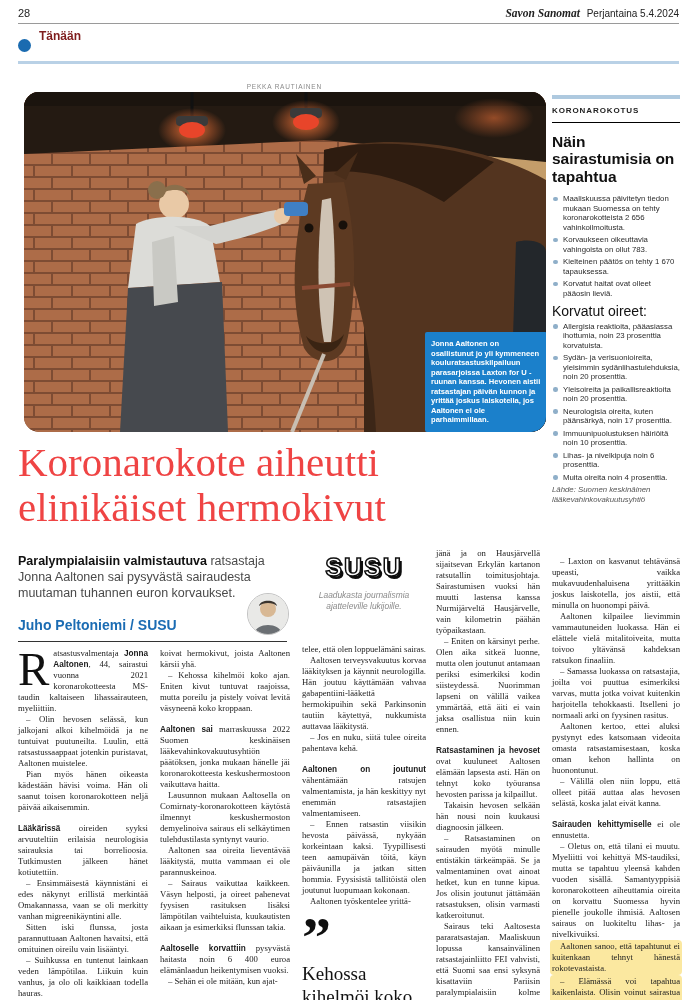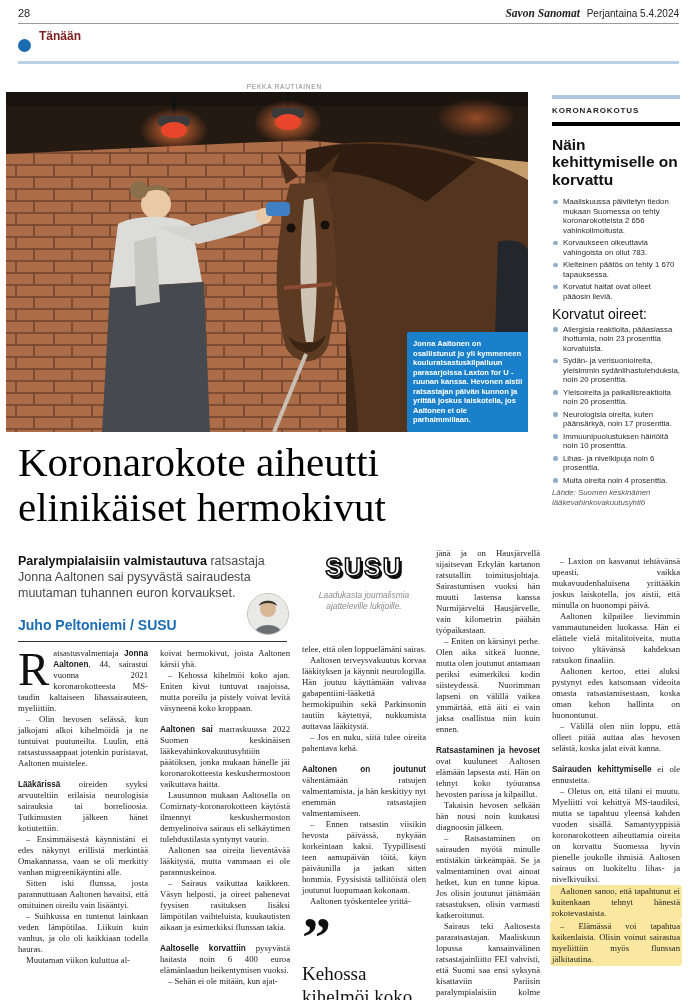--- a/index.html
+++ b/index.html
@@ -10,41 +10,41 @@
   .hdr-right{position:absolute;right:18px;top:7px;font-size:10px;color:#222;white-space:nowrap;}
   .hdr-mast{font-family:"Liberation Serif",serif;font-weight:bold;font-style:italic;font-size:11.5px;padding-left:12px;}
   .hdr-date{font-size:10px;margin-left:4px;}
   .hdr-rule{position:absolute;left:18px;right:18px;top:23px;height:1px;background:#9a9a9a;}
   .section-dot{position:absolute;left:18px;top:39px;width:13px;height:13px;border-radius:50%;background:#1a6bb0;}
   .section-title{position:absolute;left:39px;top:29px;font-size:12px;font-weight:bold;color:#7f1d1d;}
   .section-rule{position:absolute;left:18px;right:18px;top:61px;height:3px;background:#b9d1e6;}
   
   .photo-credit{position:absolute;left:18px;top:83px;width:304px;text-align:right;
                 font-size:6.5px;letter-spacing:.8px;color:#8a8a8a;}
-  figure.photo{position:absolute;left:6px;top:92px;width:522px;height:340px;margin:0;
-               background:#7e4c33;overflow:hidden;}
+  figure.photo{position:absolute;left:24px;top:92px;width:522px;height:340px;margin:0;
+               background:#7e4c33;overflow:hidden;border-radius:15px;}
   figure.photo svg{display:block;width:522px;height:340px;}
   .caption{position:absolute;left:401px;top:240px;width:122px;box-sizing:border-box;
            background:#1b80cb;color:#fff;font-weight:bold;font-size:7.6px;line-height:9.5px;
            padding:7px 6px;border-radius:2px;}
   
   .factbox{position:absolute;left:552px;top:95px;width:128px;font-size:7.8px;line-height:9.5px;color:#2b2b2b;}
   .fb-bar{height:4px;background:#aec9df;margin-bottom:7px;}
   .fb-kicker{font-size:8px;font-weight:bold;letter-spacing:.9px;color:#222;
-             border-bottom:4px solid #000000;padding-bottom:6px;}
+             border-bottom:1px solid #000000;padding-bottom:6px;}
   .fb-title{font-size:15.5px;line-height:17.5px;font-weight:bold;color:#111;margin:10px 0 9px 0;}
   .factbox ul{list-style:none;margin:0;padding:0;}
   .fb-li{position:relative;padding-left:11px;margin-bottom:3px;}
   .fb-li::before{content:"";position:absolute;left:1px;top:2.6px;width:4.5px;height:4.5px;
                  border-radius:50%;background:#8fafc9;}
   .fb-sub{font-weight:normal;font-size:14px;margin:9px 0 5px 0;color:#111;}
   .fb-source{font-style:italic;color:#555;margin-top:2px;}
   
   .headline{position:absolute;left:18px;top:440px;width:490px;margin:0;
-            font-family:"Liberation Serif",serif;font-weight:normal;font-size:41px;line-height:45px;color:#000000;}
+            font-family:"Liberation Serif",serif;font-weight:normal;font-size:41px;line-height:45px;color:#ef4444;}
   .lede{position:absolute;left:18px;top:553px;width:274px;margin:0;font-size:12.5px;line-height:16px;color:#4a4a4a;}
   .lede strong{color:#111;}
   .byline{position:absolute;left:18px;top:617px;font-size:14px;font-weight:bold;color:#1b6cb3;}
   .avatar{position:absolute;left:247px;top:593px;width:40px;height:40px;border-radius:50%;overflow:hidden;
           border:1px solid #c2c2c2;background:#eee;}
   .byline-rule{position:absolute;left:18px;top:641px;width:269px;height:1px;background:#333;}
   
   .susu{position:absolute;left:302px;top:549px;width:124px;text-align:center;}
   .susu-word{font-weight:900;font-size:25px;line-height:36px;letter-spacing:2px;color:#fff;
              -webkit-text-stroke:1.5px #0d0d0d;text-shadow:2.5px 2.5px 0 #0d0d0d;}
@@ -148,21 +148,21 @@
       <path d="M128,150 L150,144 L154,210 L130,214 Z" fill="#c9c9c4"></path>
 
       <path d="M492,150 C506,146 522,150 522,160 L522,340 L486,340 Z" fill="#23272b"></path>
     </svg>
     <figcaption class="caption">Jonna Aaltonen on osallistunut jo yli kymmeneen kouluratsastuskilpailuun parasarjoissa Laxton for U -ruunan kanssa. Hevonen aistii ratsastajan päivän kunnon ja yrittää joskus laiskotella, jos Aaltonen ei ole parhaimmillaan.</figcaption>
   </figure>
 
   <aside class="factbox">
     <div class="fb-bar"></div>
     <div class="fb-kicker">KORONAROKOTUS</div>
-    <h3 class="fb-title">Näin kehittymiselle on korvattu</h3>
+    <h3 class="fb-title">Näin sairastumisia on tapahtua</h3>
     <ul>
         <li class="fb-li">Maaliskuussa päivitetyn tiedon mukaan Suomessa on tehty koronarokotteista 2 656 vahinkoilmoitusta.</li>
         <li class="fb-li">Korvaukseen oikeuttavia vahingoista on ollut 783.</li>
         <li class="fb-li">Kielteinen päätös on tehty 1 670 tapauksessa.</li>
         <li class="fb-li">Korvatut haitat ovat olleet pääosin lieviä.</li>
       </ul>
     <div class="fb-sub">Korvatut oireet:</div>
     <ul>
         <li class="fb-li">Allergisia reaktioita, pääasiassa ihottumia, noin 23 prosenttia korvatuista.</li>
         <li class="fb-li">Sydän- ja verisuonioireita, yleisimmin sydänlihastulehduksia, noin 20 prosenttia.</li>
@@ -192,20 +192,21 @@
 
   <div class="susu">
     <div class="susu-word">SUSU</div>
     <div class="susu-tag">Laadukasta journalismia ajatteleville lukijoille.</div>
   </div>
 
   <section class="col col-1">
       <div>
         <p class="para"><span class="dropcap">R</span><span>atsastusvalmentaja </span><span class="blead">Jonna Aaltonen</span><span>, 44, sairastui vuonna 2021 koronarokotteesta MS-taudin kaltaiseen lihassairauteen, myeliittiin.</span></p>
         <p class="para indent"><span>– Olin hevosen selässä, kun jalkojani alkoi kihelmöidä ja ne tuntuivat puutuneilta. Luulin, että ratsastussaappaat jotenkin puristavat, Aaltonen muistelee.</span></p>
+        <p class="para indent"><span>Pian myös hänen oikeasta kädestään hävisi voima. Hän oli saanut toisen koronarokotteen neljä päivää aikaisemmin.</span></p>
         <p class="para gap"><span class="blead">Lääkärissä</span><span> oireiden syyksi arvuuteltiin erilaisia neurologisia sairauksia tai borrelioosia. Tutkimusten jälkeen hänet kotiutettiin.</span></p>
         <p class="para indent"><span>– Ensimmäisestä käynnistäni ei edes näkynyt erillistä merkintää Omakannassa, vaan se oli merkitty vanhan migreenikäyntini alle.</span></p>
         <p class="para indent"><span>Sitten iski flunssa, josta parannuttuaan Aaltonen havaitsi, että omituinen oireilu vain lisääntyi.</span></p>
         <p class="para indent"><span>– Suihkussa en tuntenut lainkaan veden lämpötilaa. Liikuin kuin vanhus, ja olo oli kaikkiaan todella hauras.</span></p>
         <p class="para indent"><span>Muutaman viikon kuluttua al-</span></p>
       </div>
     </section>
   <section class="col col-2">
       <div>
         <p class="para"><span>koivat hermokivut, joista Aaltonen kärsii yhä.</span></p>
@@ -240,20 +241,21 @@
         <p class="para gap"><span class="blead">Ratsastaminen ja hevoset</span><span> ovat kuuluneet Aaltosen elämään lapsesta asti. Hän on tehnyt koko työuransa hevosten parissa ja kilpaillut.</span></p>
         <p class="para indent"><span>Takaisin hevosen selkään hän nousi noin kuukausi diagnoosin jälkeen.</span></p>
         <p class="para indent"><span>– Ratsastaminen on sairauden myötä minulle entistäkin tärkeämpää. Se ja valmentaminen ovat ainoat hetket, kun en tunne kipua. Jos olisin joutunut jättämään ratsastuksen, olisin varmasti katkeroitunut.</span></p>
         <p class="para indent"><span>Sairaus teki Aaltosesta pararatsastajan. Maaliskuun lopussa kansainvälinen ratsastajainliitto FEI vahvisti, että Suomi saa ensi syksynä kisattaviin Pariisin paralympialaisiin kolme ratsastajaa.</span></p>
       </div>
     </section>
   <section class="col col-5">
       <div>
         <p class="para indent"><span>– Laxton on kasvanut tehtävänsä upeasti, vaikka mukavuudenhaluisena yrittääkin joskus laiskotella, jos aistii, että minulla on huonompi päivä.</span></p>
         <p class="para indent"><span>Aaltonen kilpailee lievimmin vammautuneiden luokassa. Hän ei elättele vielä mitalitoiveita, mutta toivoo yltävänsä kahdeksan ratsukon finaaliin.</span></p>
+        <p class="para indent"><span>– Samassa luokassa on ratsastajia, joilta voi puuttua esimerkiksi varvas, mutta jotka voivat kuitenkin harjoitella tehokkaasti. Itselleni jo normaali arki on fyysinen rasitus.</span></p>
         <p class="para indent"><span>Aaltonen kertoo, ettei aluksi pystynyt edes katsomaan videoita omasta ratsastamisestaan, koska oman kehon hallinta on huonontunut.</span></p>
         <p class="para indent"><span>– Välillä olen niin loppu, että olleet pitää auttaa alas hevosen selästä, koska jalat eivät kanna.</span></p>
         <p class="para gap"><span class="blead">Sairauden kehittymiselle</span><span> ei ole ennustetta.</span></p>
         <p class="para indent"><span>– Oletus on, että tilani ei muutu. Myeliitti voi kehittyä MS-taudiksi, mutta se tapahtuu yleensä kahden vuoden sisällä. Samantyyppisiä koronarokotteen aiheuttamia oireita on korvattu Suomessa hyvin pienelle joukolle ihmisiä. Aaltosen sairaus on luokiteltu lihas- ja nivelkivuiksi.</span></p>
         <p class="para indent hl"><span>Aaltonen sanoo, että tapahtunut ei kuitenkaan tehnyt hänestä rokotevastaista.</span></p>
         <p class="para indent hl"><span>– Elämässä voi tapahtua kaikenlaista. Olisin voinut sairastua myeliittiin myös flunssan jälkitautina.</span></p>
       </div>
     </section>
 
 </div>

